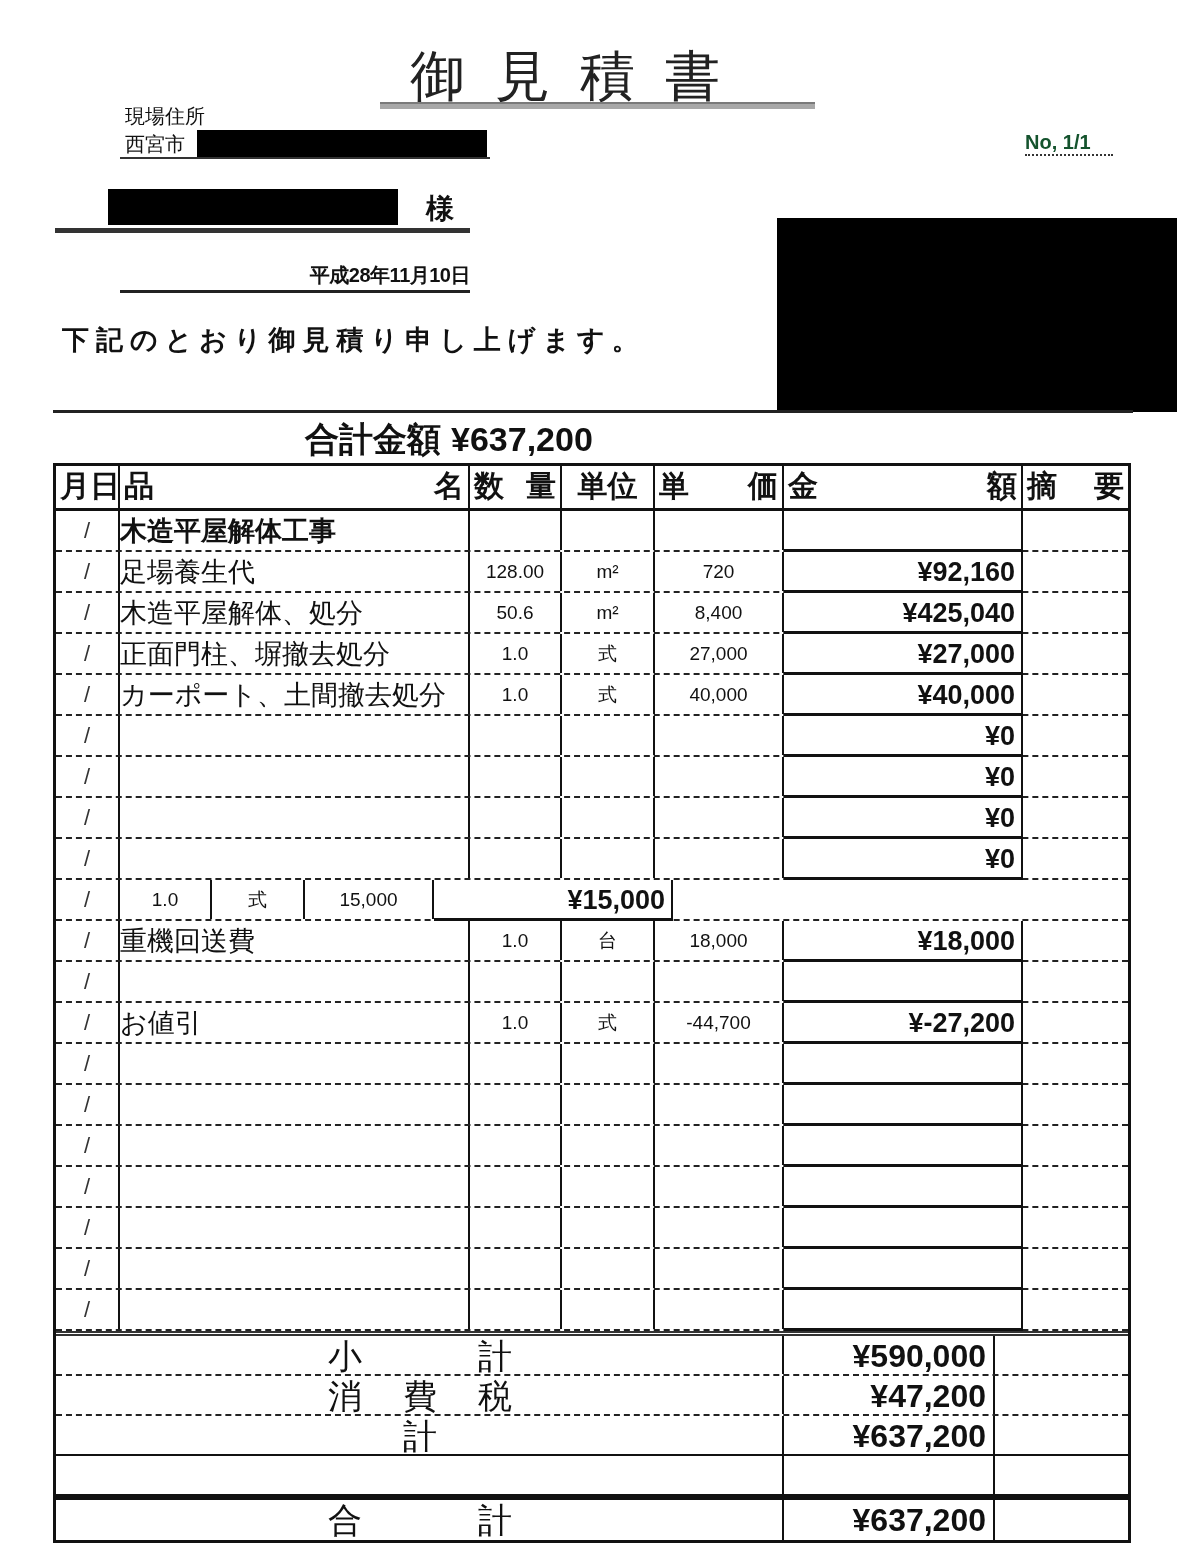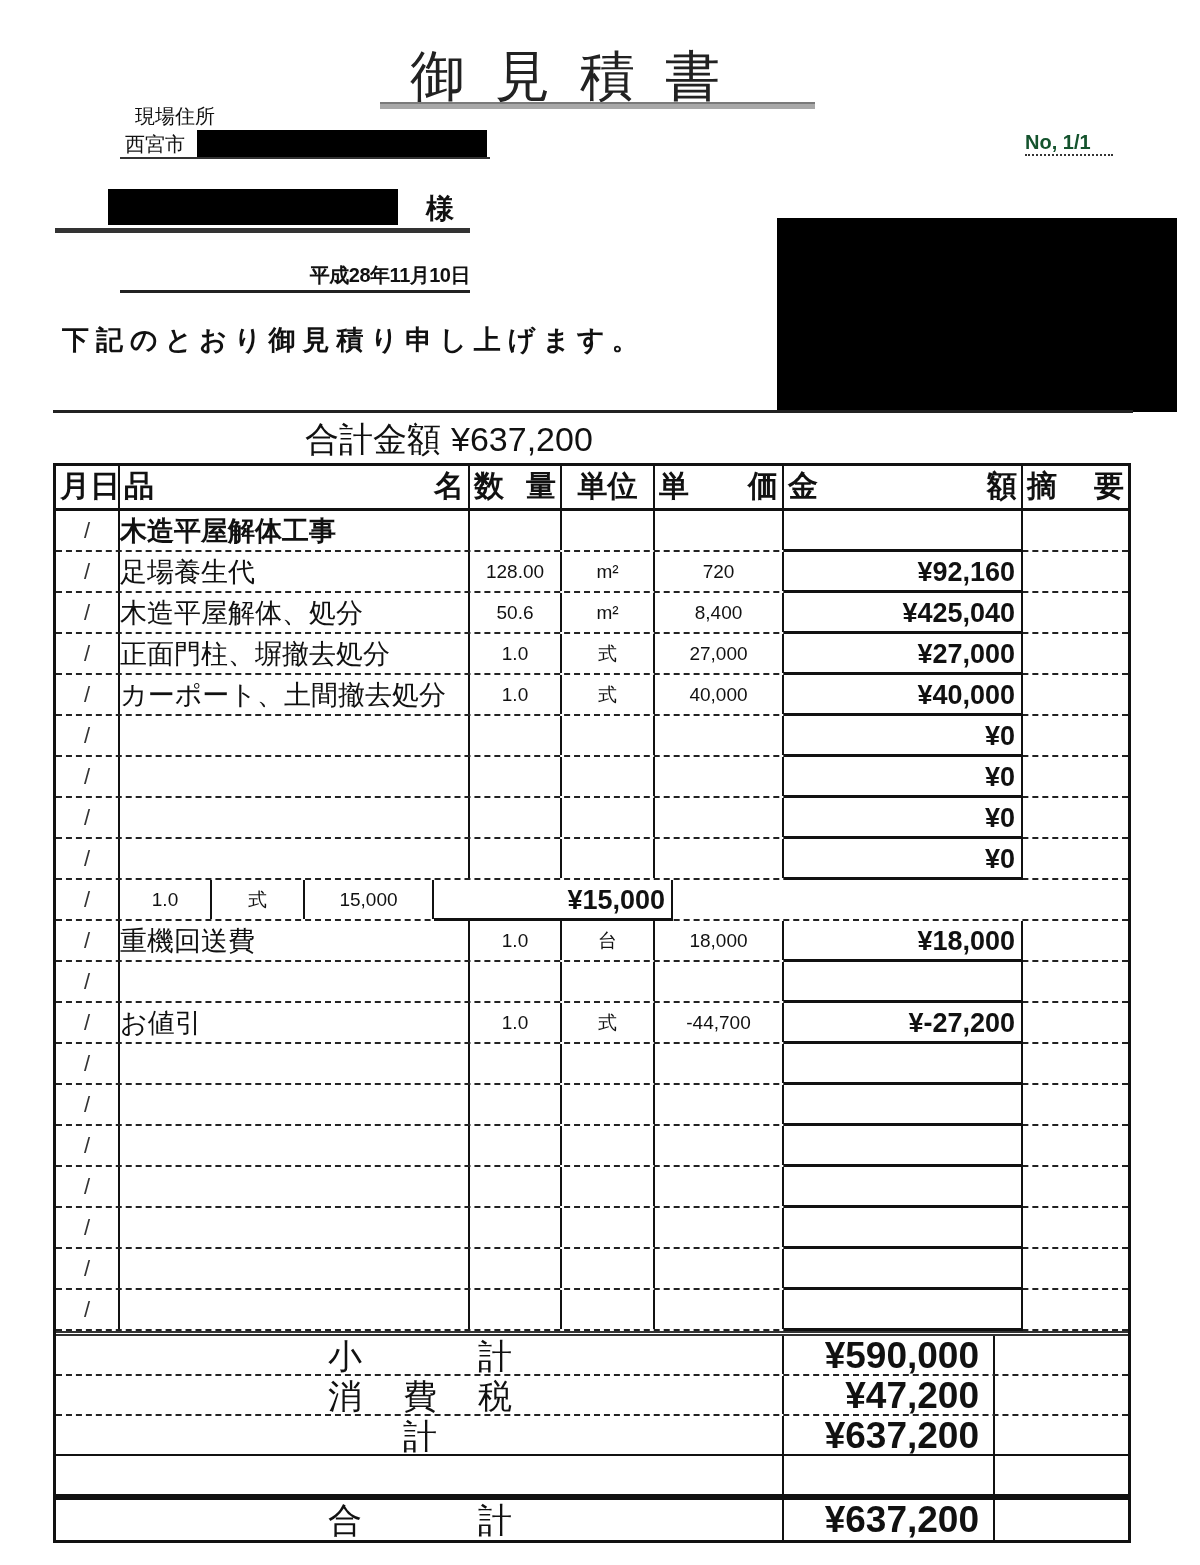--- a/index.html
+++ b/index.html
@@ -9,33 +9,33 @@
       overflow: hidden;
     }
     .abs { position: absolute; }
     .title {
       left: 380px; top: 50px; width: 435px; 
       font-family: "DejaVu Serif", "Liberation Serif", serif;
       font-size: 55px; letter-spacing: 30px; line-height: 52px; color: #222;
       padding-left: 30px; box-sizing: border-box;
     }
     .title-rule { left: 380px; top: 102px; width: 435px; height: 7px; background: #a8a8a8; border-top: 2px solid #7a7a7a; box-sizing: border-box; }
-    .site-label { left: 135px; top: 104px; font-size: 20px; line-height: 24px; }
+    .site-label { left: 125px; top: 104px; font-size: 20px; line-height: 24px; }
     .site-line { left: 125px; top: 130px; font-size: 20px; line-height: 28px; display: flex; align-items: center; gap: 12px; }
     .redact { background: #000; }
     .site-rule { left: 120px; top: 157px; width: 370px; height: 2px; background: #333; }
     .docno { left: 1025px; top: 130px; font-size: 20px; font-weight: bold; line-height: 24px; border-bottom: 2px dotted #333; padding-right: 22px; color: #14532d; }
     .client-rule { left: 55px; top: 228px; width: 415px; height: 5px; background: #333; }
     .sama { left: 426px; top: 190px; font-size: 28px; font-weight: bold; font-family: "DejaVu Serif", serif; }
     .date { left: 120px; top: 262px; width: 350px; text-align: right; font-size: 20px; font-weight: bold; line-height: 26px; letter-spacing: -0.5px; padding-left: 20px; box-sizing: border-box; }
     .date-rule { left: 120px; top: 290px; width: 350px; height: 3px; background: #222; }
     .greeting { left: 62px; top: 318px; font-family: "DejaVu Serif", serif; font-size: 27px; font-weight: bold; letter-spacing: 7px; line-height: 44px; }
     .company-redact { left: 777px; top: 218px; width: 400px; height: 194px; }
     .total-rule { left: 53px; top: 410px; width: 1080px; height: 3px; background: #222; }
-    .grand-total { left: 305px; top: 418px; font-size: 34px; font-weight: normal; line-height: 42px; white-space: nowrap; }
+    .grand-total { left: 305px; top: 418px; font-size: 34px; font-weight: bold; line-height: 42px; white-space: nowrap; }
     .grand-total span { margin-right: 10px; }
 
     
     .tbl { left: 53px; top: 463px; width: 1078px; border: 3px solid #111; box-sizing: border-box; }
     .hdr { display: flex; height: 42px; border-bottom: 3px solid #111; }
     .hdr > div { border-right: 2px solid #111; box-sizing: border-box; font-size: 30px; font-weight: bold; line-height: 40px; display: flex; justify-content: space-between; padding: 0 4px; white-space: nowrap; }
     .hdr > div:last-child { border-right: none; }
     .c1 { width: 64px; } .c2 { width: 350px; } .c3 { width: 92px; } .c4 { width: 93px; } .c5 { width: 129px; } .c6 { width: 239px; } .c7 { width: 105px; }
     .row { display: flex; height: 41px; border-bottom: 2px dashed #222; box-sizing: border-box; }
     .row > div { border-right: 2px solid #111; box-sizing: border-box; font-size: 27px; line-height: 40px; white-space: nowrap; overflow: hidden; }
@@ -44,21 +44,21 @@
     .row .c2 { }
     .row .c2.bold { font-weight: bold; }
     .row .c3, .row .c4, .row .c5 { text-align: center; font-size: 19px; }
     .row .c6 { text-align: right; font-weight: bold; padding-right: 6px; border-bottom: 3px solid #111; margin-bottom: -2px; }
     .summary { border-top: 5px double #333; }
     .srow { display: flex; height: 40px; box-sizing: border-box; }
     .srow.dash { border-bottom: 2px dashed #222; }
     .srow.solid { border-bottom: 2px solid #111; }
     .srow.thick { border-bottom: 6px solid #111; }
     .srow .slabel { width: 728px; border-right: 2px solid #111; box-sizing: border-box; position: relative; font-size: 34px; line-height: 40px; }
-    .srow .samt { width: 211px; border-right: 2px solid #111; box-sizing: border-box; text-align: right; padding-right: 14px; font-size: 37px; font-weight: bold; line-height: 40px; }
+    .srow .samt { width: 211px; border-right: 2px solid #111; box-sizing: border-box; text-align: right; padding-right: 7px; font-size: 32px; font-weight: bold; line-height: 40px; }
     .srow .snote { width: 105px; }
     .lbl-char { position: absolute; top: 0; }
   </style>
 </head>
 <body>
 
 <div class="abs title">御見積書</div>
 <div class="abs title-rule"></div>
 
 <div class="abs site-label">現場住所</div>

